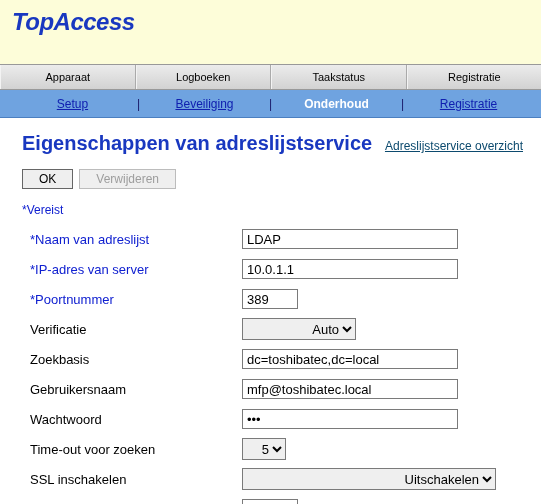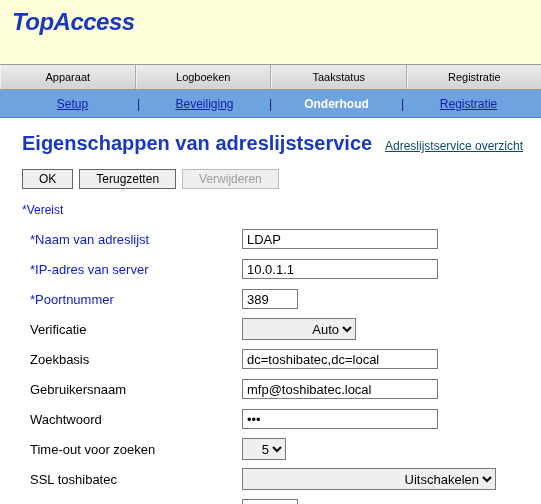--- a/index.html
+++ b/index.html
@@ -129,21 +129,21 @@
     padding: 2px 4px;
     border: 1px solid #7a7a7a;
     height: 20px;
   }
   .form-row .ctrl select {
     font: 13px Arial;
     border: 1px solid #7a7a7a;
     height: 22px;
     text-align: right;
   }
-  .w-wide { width: 196px; }
+  .w-wide { width: 216px; }
   .w-mid  { width: 56px; }
   .w-sel-mid { width: 114px; }
   .w-sel-small { width: 44px; }
   .w-sel-wide { width: 254px; }
 </style>
 </head>
 <body>
 
 <div class="top-banner">
   <span class="logo">TopAccess</span>
@@ -167,21 +167,20 @@
 </div>
 
 <div class="content">
   <div class="title-row">
     <span class="page-title">Eigenschappen van adreslijstservice</span>
     <span class="overview-link">Adreslijstservice overzicht</span>
   </div>
 
   <div class="btn-row">
     <button class="btn">OK</button>
-    <button class="btn">Terugzetten</button>
     <button class="btn" disabled="">Verwijderen</button>
   </div>
 
   <div class="required-note">*Vereist</div>
 
   <div class="form-row">
     <div class="lbl req">*Naam van adreslijst</div>
     <div class="ctrl"><input class="w-wide" type="text" value="LDAP" style=""></div>
   </div>
 
@@ -222,21 +221,21 @@
   <div class="form-row">
     <div class="lbl">Time-out voor zoeken</div>
     <div class="ctrl">
       <select class="w-sel-small">
         <option>5</option>
       </select>
     </div>
   </div>
 
   <div class="form-row">
-    <div class="lbl">SSL toshibatec</div>
+    <div class="lbl">SSL inschakelen</div>
     <div class="ctrl">
       <select class="w-sel-wide">
         <option>Uitschakelen</option>
       </select>
     </div>
   </div>
 
   <div class="form-row">
     <div class="lbl">SSL-poortnummer</div>
     <div class="ctrl"><input class="w-mid" type="text" value="636" style=""></div>

